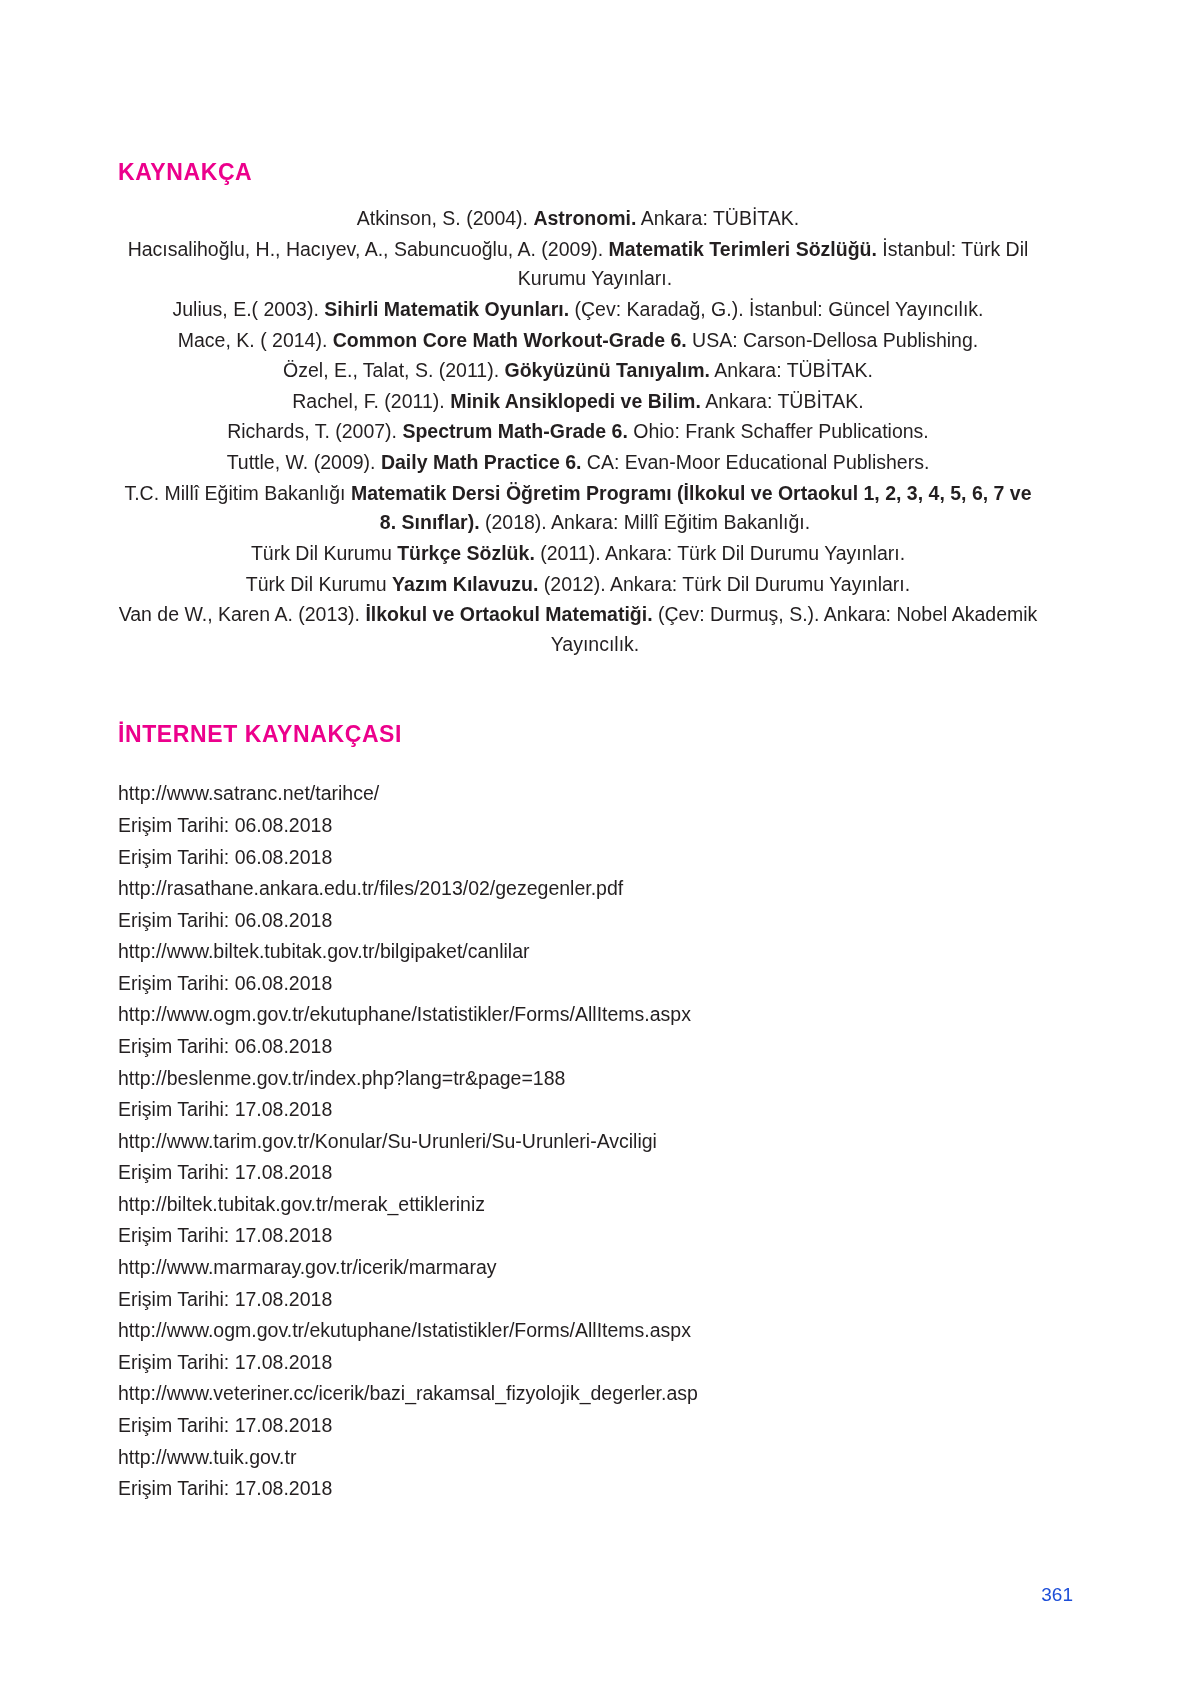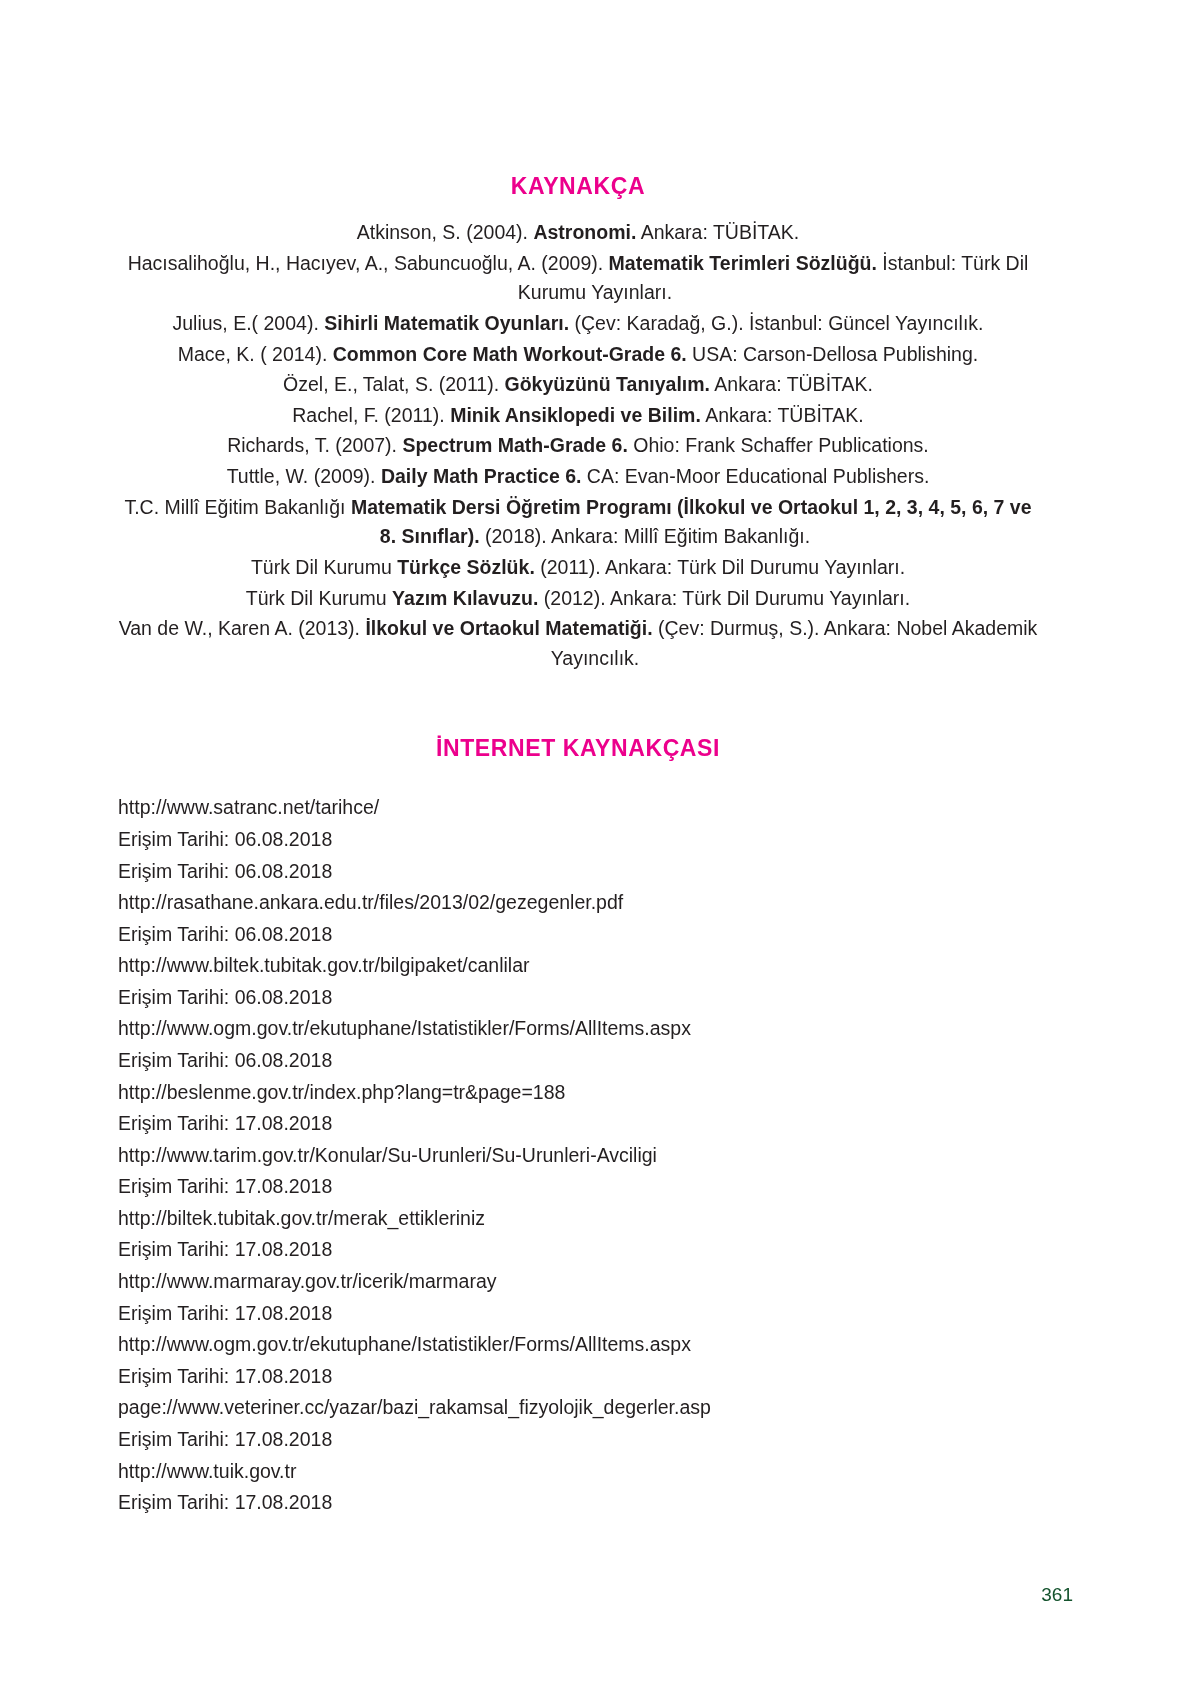--- a/index.html
+++ b/index.html
@@ -26,23 +26,23 @@
     position: absolute;
     left: 118px;
     top: 155px;
     width: 920px;
   }
 
   h1.section-title {
     font-size: 23px;
     font-weight: bold;
     color: #ec008c;
-    text-align: center;
+    text-align: left;
     letter-spacing: 0.6px;
-    margin: 18px 0 18px 0;
+    margin: 4px 0 18px 0;
   }
   h1.section-title.second {
     margin-top: 62px;
     margin-bottom: 30px;
   }
 
   .ref-list {
     list-style: none;
     margin: 0;
     padding: 0;
@@ -67,36 +67,36 @@
   .url-item {
     font-size: 19.5px;
     line-height: 1.62;
   }
 
   .page-number {
     position: absolute;
     right: 118px;
     bottom: 78px;
     font-size: 19px;
-    color: #14532d;
+    color: #1d4ed8;
     text-align: right;
   }
 </style>
 </head>
 <body>
 
 <div class="page">
   <div class="content">
 
     <h1 class="section-title">KAYNAKÇA</h1>
 
     <ul class="ref-list">
         <li class="ref-item"><span>Atkinson, S. (2004). </span><span class="b">Astronomi.</span><span> Ankara: TÜBİTAK.</span></li>
         <li class="ref-item"><span>Hacısalihoğlu, H., Hacıyev, A., Sabuncuoğlu, A. (2009). </span><span class="b">Matematik Terimleri Sözlüğü.</span><span> İstanbul: Türk Dil Kurumu Yayınları.</span></li>
-        <li class="ref-item"><span>Julius, E.( 2004). </span><span class="b">Sihirli Matematik Oyunları.</span><span> (Çev: Karadağ, G.). İstanbul: Güncel Yayıncılık.</span></li>
+        <li class="ref-item"><span>Julius, E.( 2003). </span><span class="b">Sihirli Matematik Oyunları.</span><span> (Çev: Karadağ, G.). İstanbul: Güncel Yayıncılık.</span></li>
         <li class="ref-item"><span>Mace, K. ( 2014). </span><span class="b">Common Core Math Workout-Grade 6.</span><span> USA: Carson-Dellosa Publishing.</span></li>
         <li class="ref-item"><span>Özel,  E., Talat, S. (2011). </span><span class="b">Gökyüzünü Tanıyalım.</span><span> Ankara: TÜBİTAK.</span></li>
         <li class="ref-item"><span>Rachel, F. (2011). </span><span class="b">Minik Ansiklopedi ve Bilim.</span><span> Ankara: TÜBİTAK.</span></li>
         <li class="ref-item"><span>Richards, T. (2007). </span><span class="b">Spectrum Math-Grade 6.</span><span> Ohio: Frank Schaffer Publications.</span></li>
         <li class="ref-item"><span>Tuttle, W. (2009). </span><span class="b">Daily Math Practice 6.</span><span> CA: Evan-Moor Educational Publishers.</span></li>
         <li class="ref-item"><span>T.C. Millî Eğitim Bakanlığı </span><span class="b">Matematik Dersi Öğretim Programı (İlkokul ve Ortaokul 1, 2, 3, 4, 5, 6, 7 ve 8. Sınıflar).</span><span> (2018). Ankara: Millî Eğitim Bakanlığı.</span></li>
         <li class="ref-item"><span>Türk Dil Kurumu </span><span class="b">Türkçe Sözlük.</span><span> (2011). Ankara: Türk Dil Durumu Yayınları.</span></li>
         <li class="ref-item"><span>Türk Dil Kurumu </span><span class="b">Yazım Kılavuzu.</span><span> (2012). Ankara: Türk Dil Durumu Yayınları.</span></li>
         <li class="ref-item"><span>Van de W., Karen  A. (2013). </span><span class="b">İlkokul ve Ortaokul Matematiği.</span><span> (Çev: Durmuş, S.). Ankara: Nobel Akademik Yayıncılık.</span></li>
       </ul>
@@ -116,21 +116,21 @@
         <li class="url-item">http://beslenme.gov.tr/index.php?lang=tr&amp;page=188</li>
         <li class="url-item">Erişim Tarihi: 17.08.2018</li>
         <li class="url-item">http://www.tarim.gov.tr/Konular/Su-Urunleri/Su-Urunleri-Avciligi</li>
         <li class="url-item">Erişim Tarihi: 17.08.2018</li>
         <li class="url-item">http://biltek.tubitak.gov.tr/merak_ettikleriniz</li>
         <li class="url-item">Erişim Tarihi: 17.08.2018</li>
         <li class="url-item">http://www.marmaray.gov.tr/icerik/marmaray</li>
         <li class="url-item">Erişim Tarihi: 17.08.2018</li>
         <li class="url-item">http://www.ogm.gov.tr/ekutuphane/Istatistikler/Forms/AllItems.aspx</li>
         <li class="url-item">Erişim Tarihi: 17.08.2018</li>
-        <li class="url-item">page://www.veteriner.cc/yazar/bazi_rakamsal_fizyolojik_degerler.asp</li>
+        <li class="url-item">http://www.veteriner.cc/icerik/bazi_rakamsal_fizyolojik_degerler.asp</li>
         <li class="url-item">Erişim Tarihi: 17.08.2018</li>
         <li class="url-item">http://www.tuik.gov.tr</li>
         <li class="url-item">Erişim Tarihi: 17.08.2018</li>
       </ul>
 
   </div>
 
   <div class="page-number">361</div>
 </div>
 

